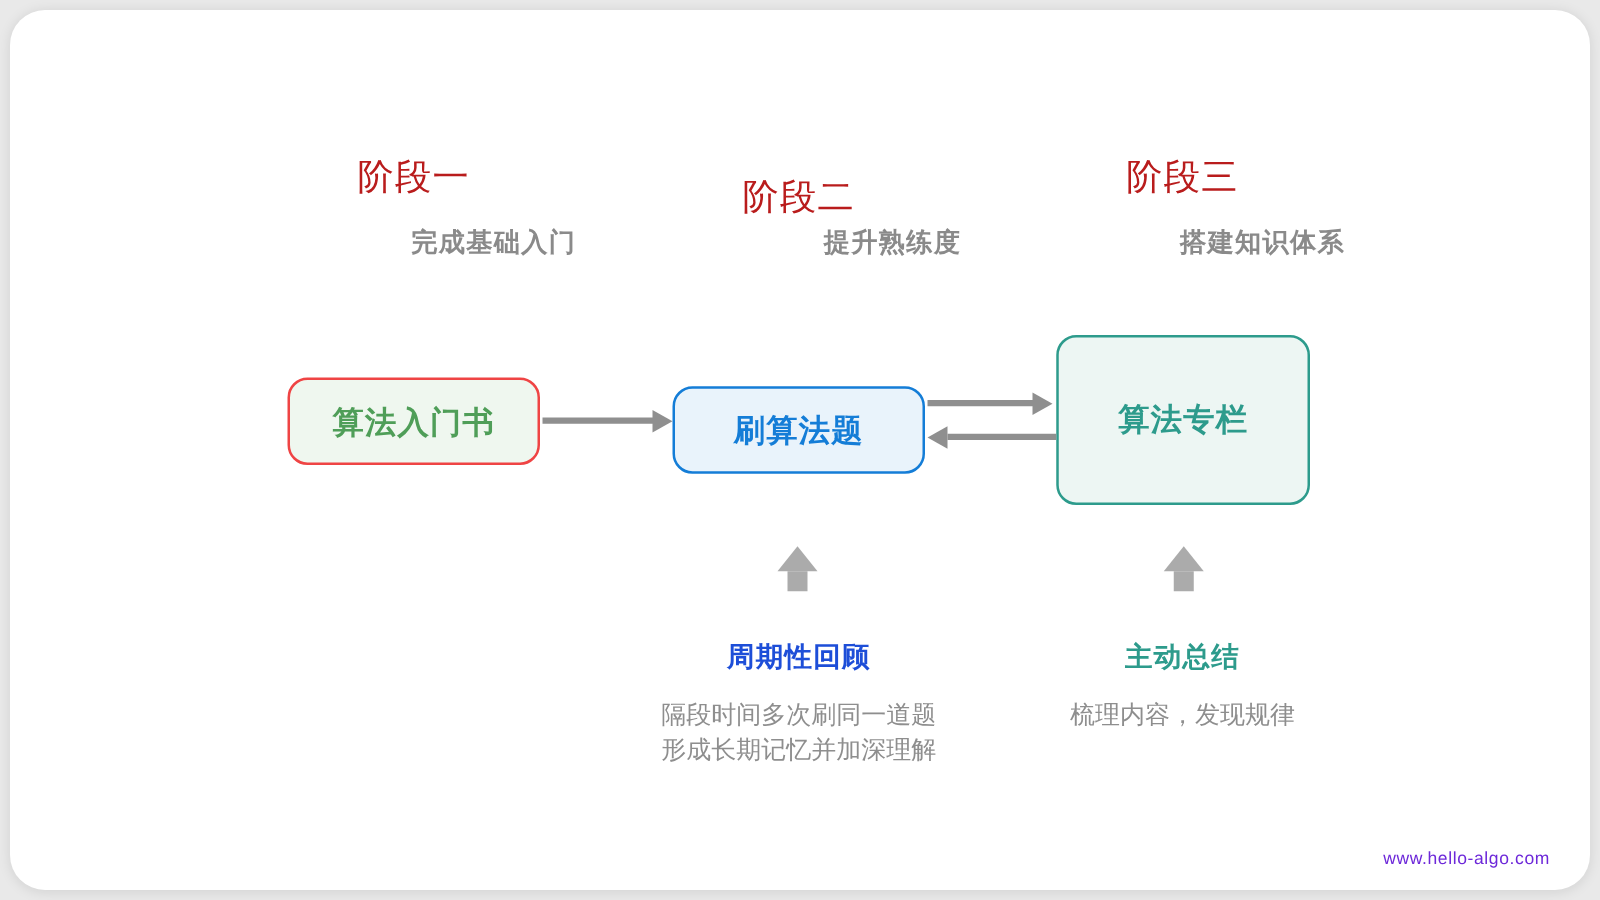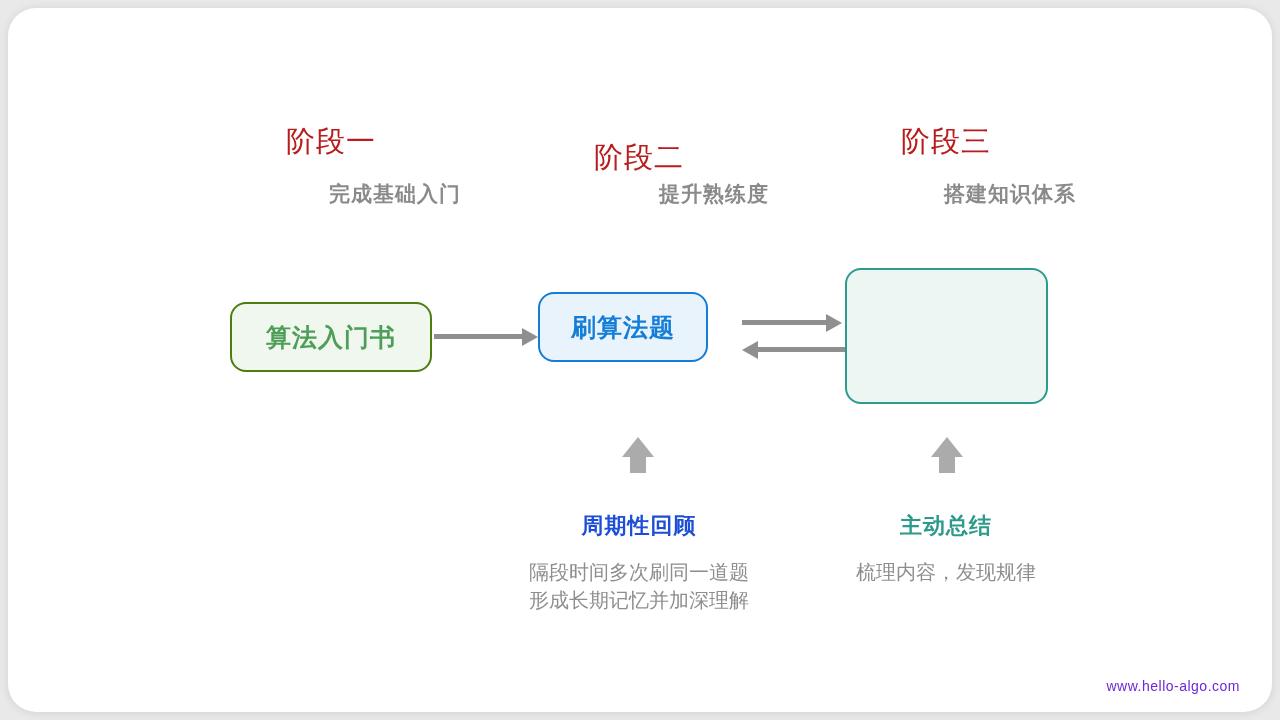--- a/index.html
+++ b/index.html
@@ -42,21 +42,21 @@
   .node {
     border-radius: 16px;
     display: flex;
     flex-direction: column;
     align-items: center;
     justify-content: center;
     font-weight: bold;
     font-size: 25px;
     letter-spacing: 1px;
   }
-  .node-green  { background: #eff7ef; border: 2px solid #4d7c0f; color: #4f9e58; }
+  .node-green  { background: #eff7ef; border: 2px solid #ef4444; color: #4f9e58; }
   .node-blue   { background: #e9f3fb; border: 2px solid #147dd7; color: #147dd7; }
   .node-teal   { background: #edf6f3; border: 2px solid #2d9b8c; color: #2d9b8c; }
   .node-line { line-height: 37px; }
 
   
   .shaft { height: 5px; background: #8f8f8f; }
   .head-right {
     width: 0; height: 0;
     border-top: 9px solid transparent;
     border-bottom: 9px solid transparent;
@@ -119,25 +119,26 @@
 <div class="abs stage-title" style="left:509px; top:138px;">阶段二</div>
 <div class="abs stage-subtitle" style="left:509px; top:180px;">提升熟练度</div>
 
 <div class="abs stage-title" style="left:816px; top:122px;">阶段三</div>
 <div class="abs stage-subtitle" style="left:816px; top:180px;">搭建知识体系</div>
 
 <div class="abs node node-green" style="left:230px; top:302px; width:202px; height:70px;">
   <span>算法入门书</span>
 </div>
 
-<div class="abs node node-blue" style="left:538px; top:292px; width:170px; height:70px;text-align:right;">
+<div class="abs node node-blue" style="left:538px; top:309px; width:202px; height:70px;text-align:right;">
   <span>刷算法题</span>
 </div>
 
 <div class="abs node node-teal" style="left:845px; top:268px; width:203px; height:136px;">
+  <span class="node-line">算法专栏</span>
 </div>
 
 <div class="abs shaft" style="left:434px; top:334px; width:90px;"></div>
 <div class="abs head-right" style="left:522px; top:328px;"></div>
 
 <div class="abs shaft" style="left:742px; top:320px; width:85px;"></div>
 <div class="abs head-right" style="left:826px; top:314px;"></div>
 
 <div class="abs head-left" style="left:742px; top:341px;"></div>
 <div class="abs shaft" style="left:758px; top:347px; width:87px;"></div>

